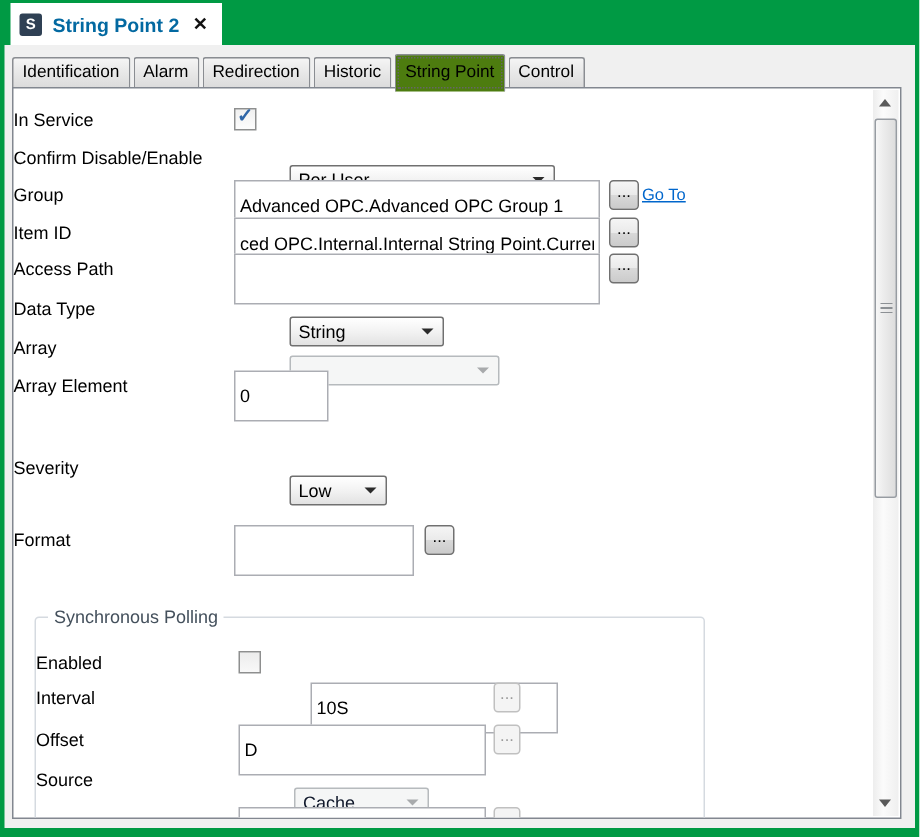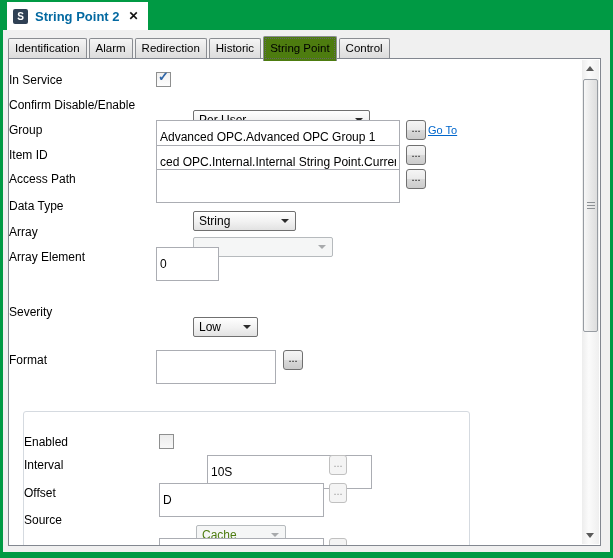--- a/index.html
+++ b/index.html
@@ -47,21 +47,21 @@
 
   .combo { position:absolute; top:15px; height:20px; box-sizing:border-box;
            border:1px solid #707070; border-radius:2px;
            background:linear-gradient(#ffffff,#f1f1f1 55%,#e2e2e2);margin-left:37px; }
   .combo-text { position:absolute; left:5px; top:0; line-height:18px; font-size:12px;
                 color:#000; white-space:nowrap; }
   .combo-arrow { position:absolute; right:6px; top:7px; width:0; height:0;
                  border-left:4px solid transparent; border-right:4px solid transparent;
                  border-top:4px solid #2b2b2b; }
   .combo.disabled { border-color:#b6babd; background:#f5f6f6; }
-  .combo.disabled .combo-text { color:#4d7c0f; }
+  .combo.disabled .combo-text { color:#0f172a; }
   .combo.disabled .combo-arrow { border-top-color:#a8aaac; }
 
   .checkbox { position:absolute; width:13px; height:13px; border:1px solid #8e8f8f;
               background:linear-gradient(#f0f0f0,#fdfdfd); }
   .checkbox .checkmark { position:absolute; left:1px; top:-4px; font-size:13px;
                          font-weight:bold; color:#2f66a8; }
   .checkbox.unchecked { background:linear-gradient(#ececec,#f8f8f8); }
 
   .link { font-size:11px; line-height:20px; color:#0066cc; text-decoration:underline; white-space:nowrap;
           position:absolute; top:0; }
@@ -177,20 +177,21 @@
         </div>
       </div>
 
       <div class="row" style="top:291px">
         <span class="lbl">Format</span>
         <input class="textbox" style="left: 147px; width: 120px;" value="">
         <span class="browse" style="left:274px">...</span>
       </div>
 
       <div class="groupbox">
+        <span class="groupbox-title">Synchronous Polling</span>
 
         <div class="row" style="top:20px">
           <span class="lbl">Enabled</span>
           <span class="checkbox unchecked" style="left:135px; top:2px"></span>
         </div>
 
         <div class="row" style="top:43px">
           <span class="lbl">Interval</span>
           <input class="textbox" style="left: 135px; width: 165px; margin-left: 48px;" value="10S">
           <span class="browse disabled" style="left:305px; width:18px">...</span>

